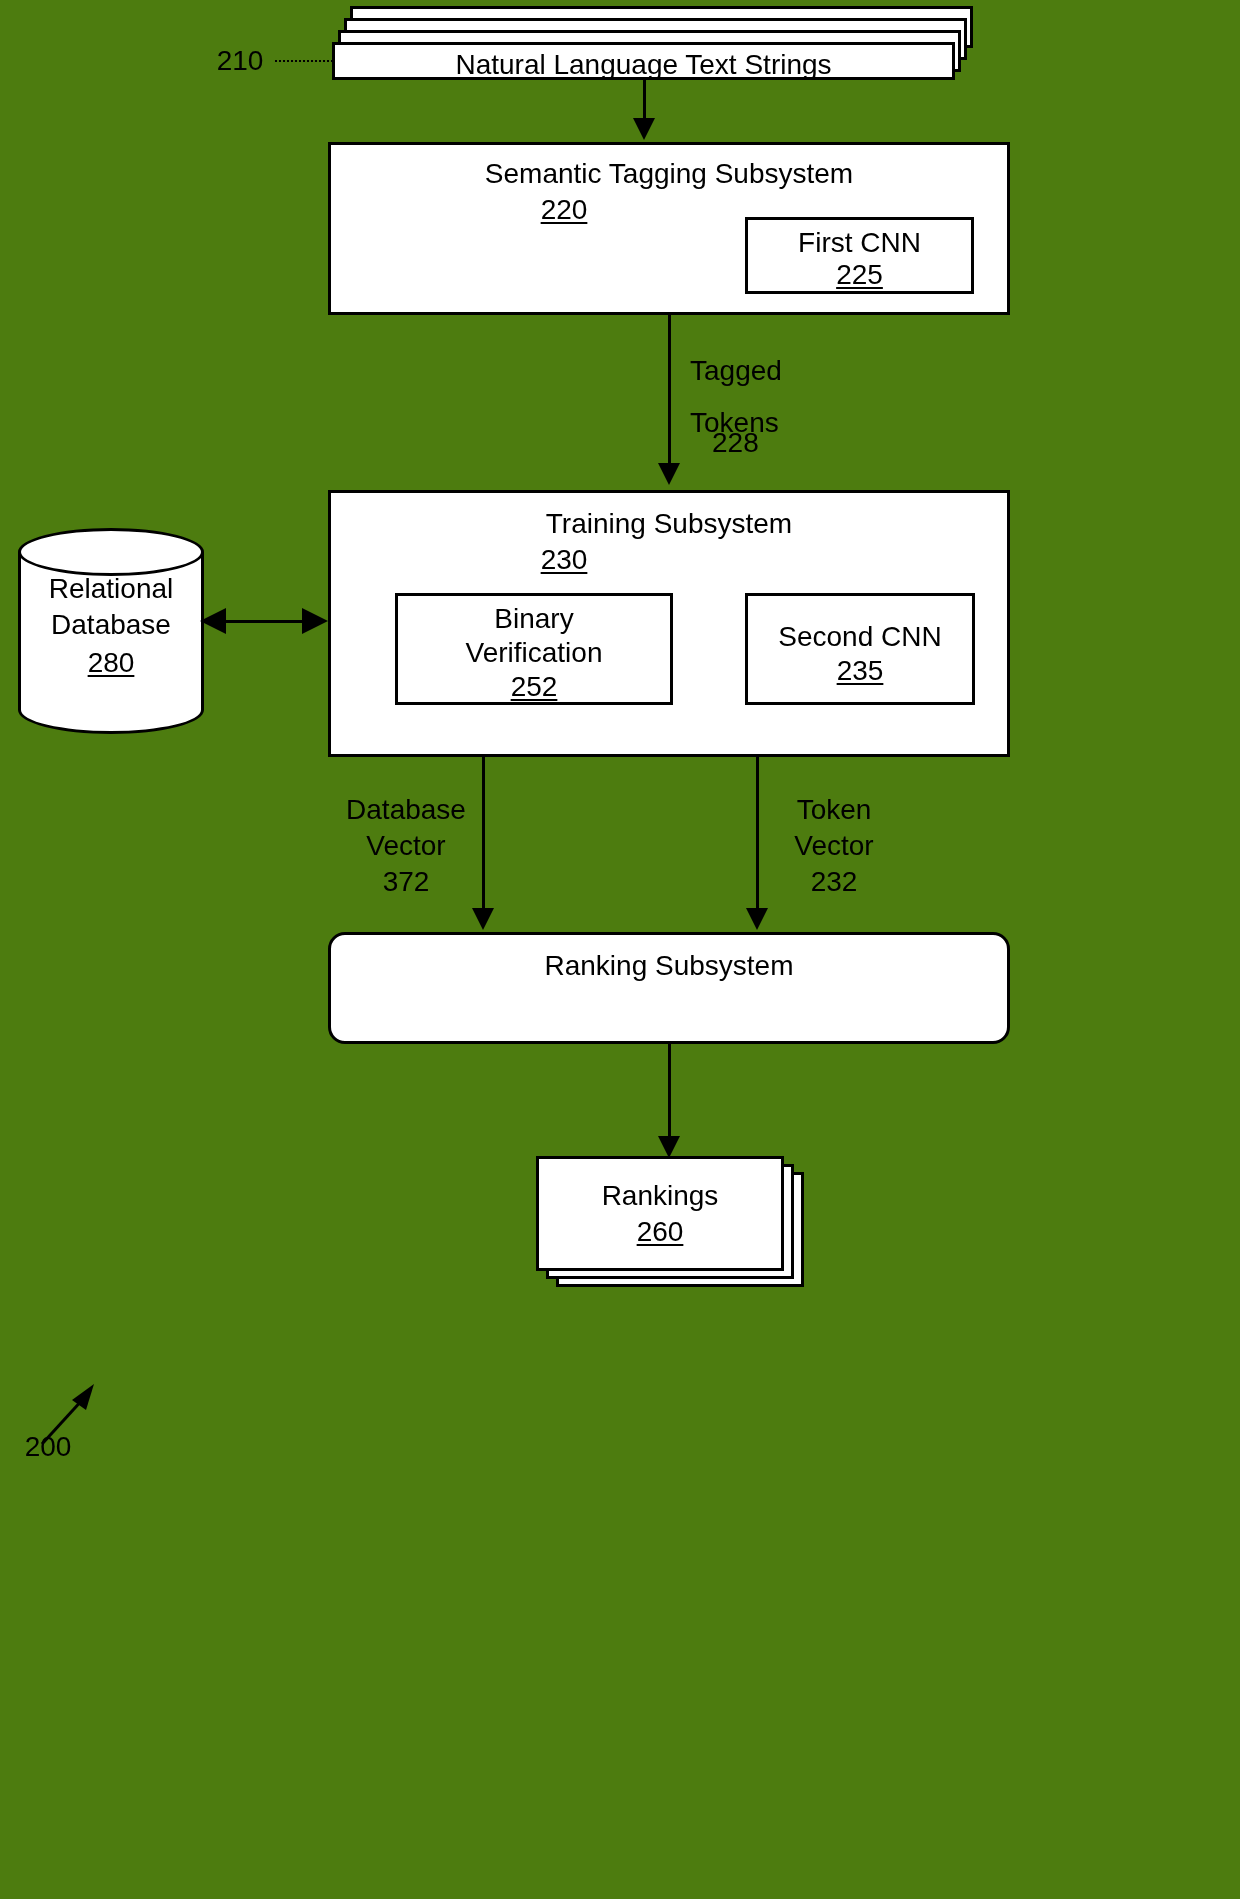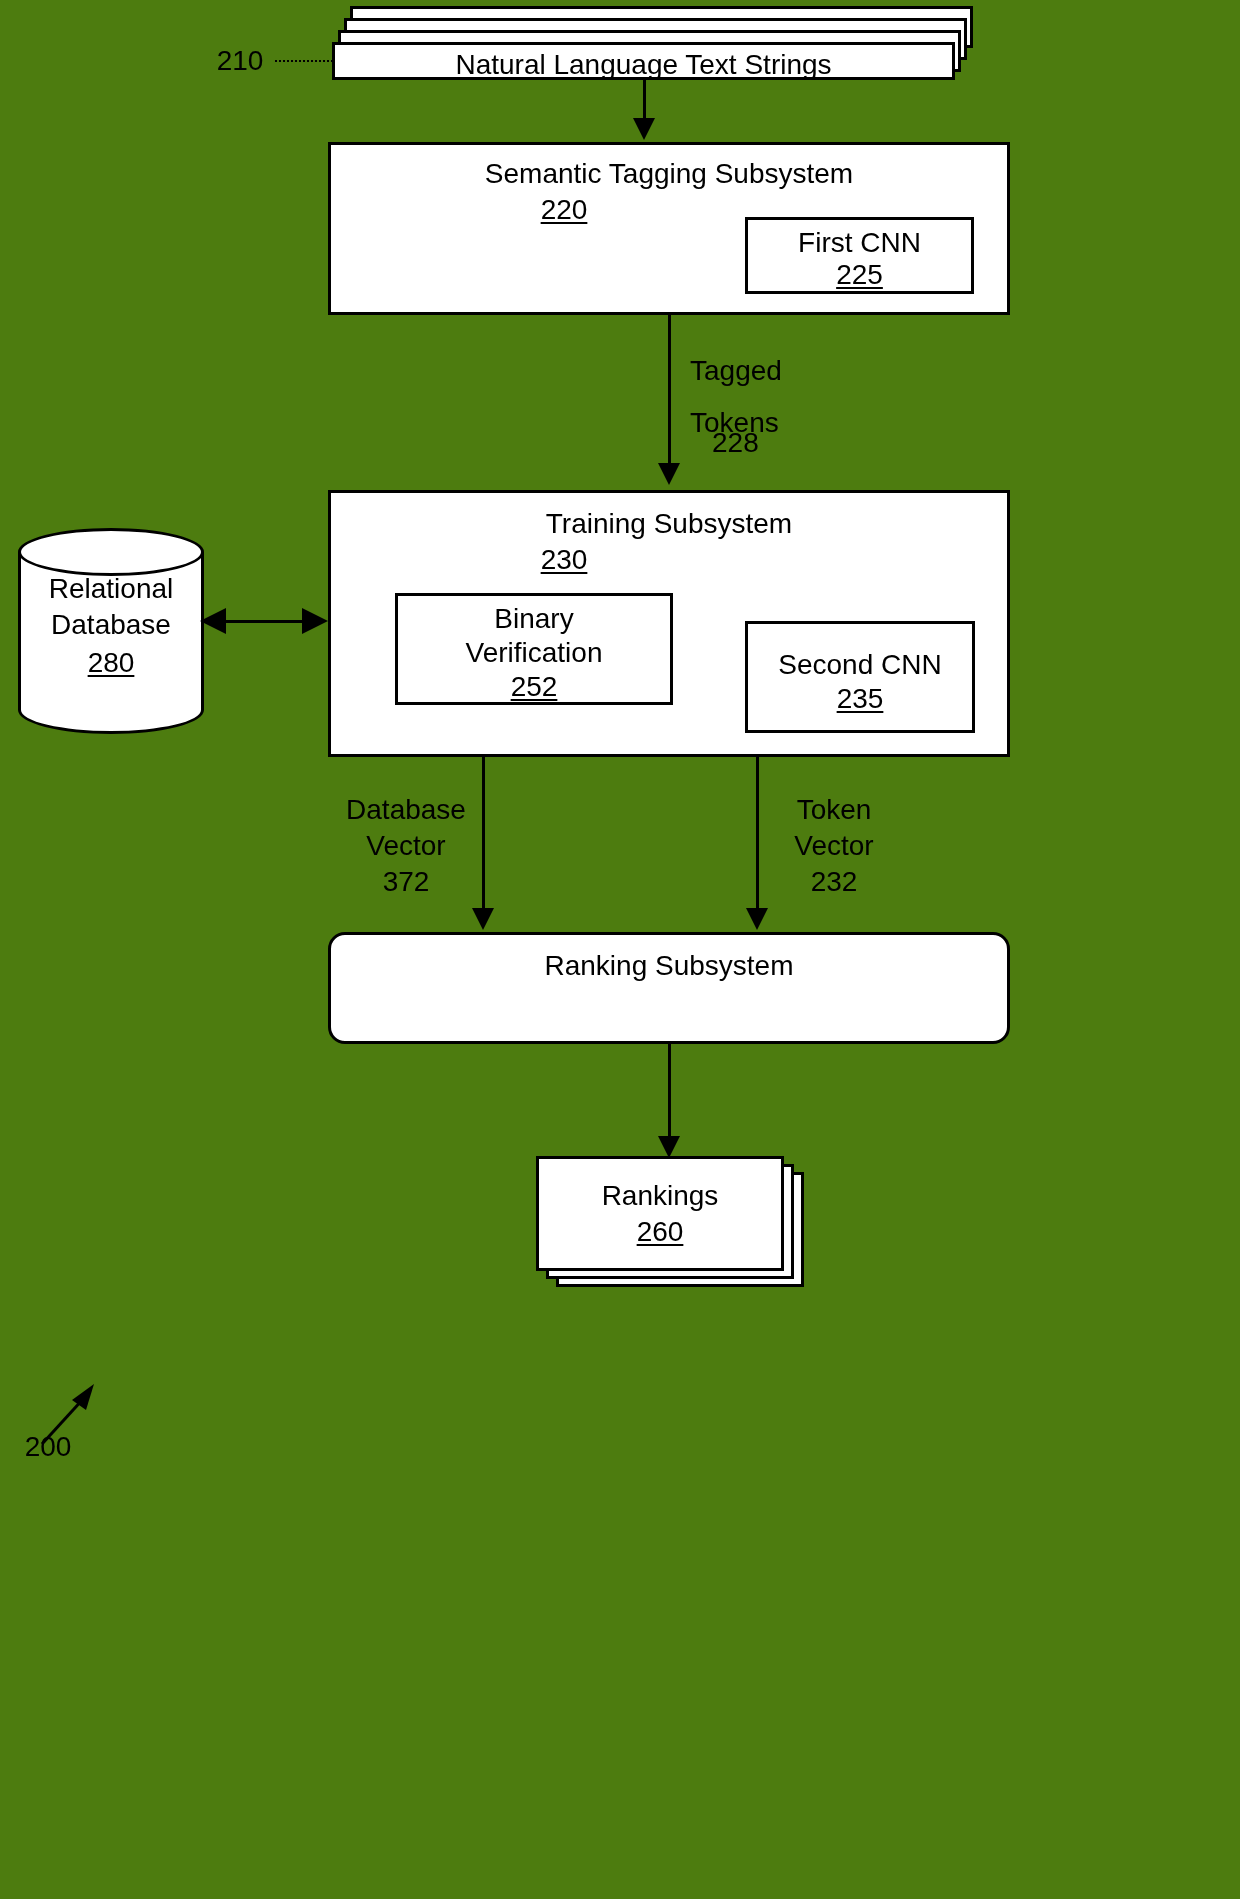--- a/index.html
+++ b/index.html
@@ -181,21 +181,21 @@
   <div class="box" style="left:328px; top:490px; width:682px; height:267px;">
     <div class="lbl t28 center-x" style="top:14px;">Training Subsystem</div>
     <div class="lbl t28 center-x num-ul" style="top:50px; left:-210px;">230</div>
 
     <div class="box-inner" style="left:64px; top:100px; width:278px; height:112px;">
       <div class="lbl t28 center-x" style="top:6px;">Binary</div>
       <div class="lbl t28 center-x" style="top:40px;">Verification</div>
       <div class="lbl t28 center-x num-ul" style="top:74px;">252</div>
     </div>
 
-    <div class="box-inner" style="left:414px; top:100px; width:230px; height:112px;margin-top:28px;">
+    <div class="box-inner" style="left:414px; top:100px; width:230px; height:112px;">
       <div class="lbl t28 center-x" style="top:24px;">Second CNN</div>
       <div class="lbl t28 center-x num-ul" style="top:58px;">235</div>
     </div>
   </div>
 
   <div class="vline" style="left:482px; top:757px; height:155px;"></div>
   <div class="arrowhead-down" style="left:472px; top:908px;"></div>
   <div class="lbl t28" style="left:340px; top:793px; width:132px;">Database</div>
   <div class="lbl t28" style="left:340px; top:829px; width:132px;">Vector</div>
   <div class="lbl t28" style="left:340px; top:865px; width:132px;">372</div>

